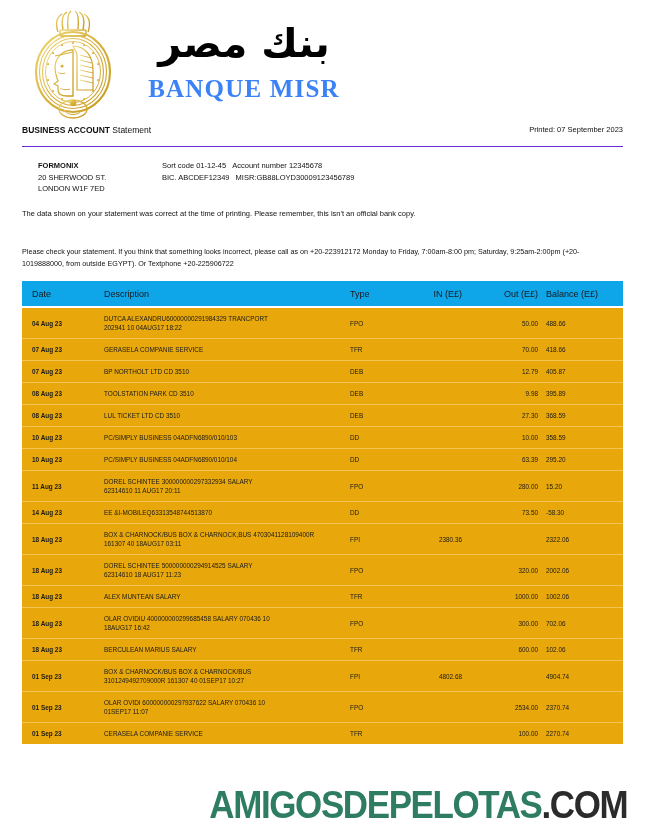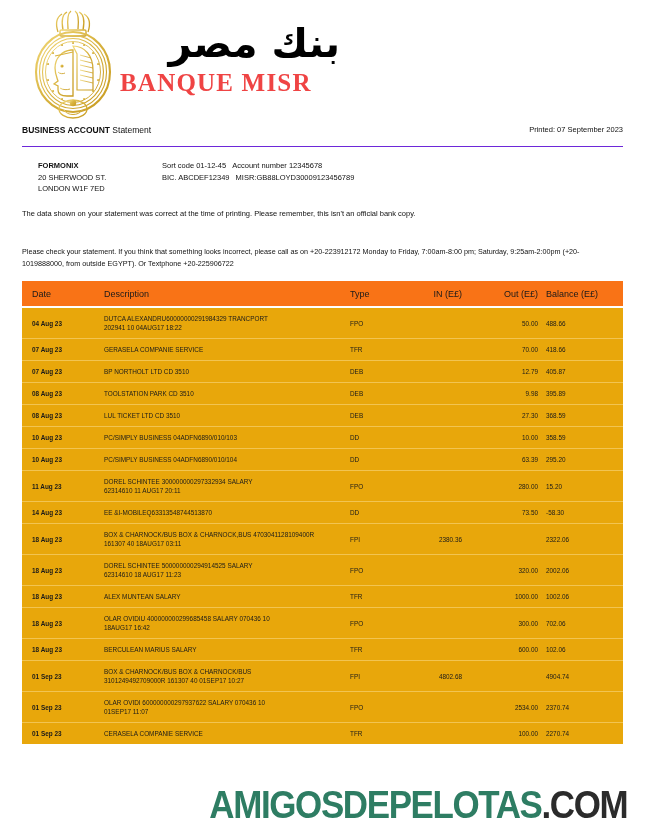--- a/index.html
+++ b/index.html
@@ -25,40 +25,41 @@
   }
   .logo-wrap {
     position: absolute;
     left: 27px;
     top: 10px;
     width: 92px;
     height: 112px;
   }
   .brand-block {
     position: absolute;
-    left: 120px;
+    left: 134px;
     top: 22px;
     width: 220px;
+    text-align: center;
   }
   .brand-arabic {
     font-family: "DejaVu Sans", sans-serif;
     font-size: 40px;
     font-weight: bold;
     line-height: 1.05;
     color: #000000;
     direction: rtl;
     letter-spacing: -1px;
   }
   .brand-latin {
     font-family: "Liberation Serif", serif;
     font-size: 25px;
     font-weight: bold;
     letter-spacing: 1.2px;
-    color: #ef4444;
-    margin-top: 5px;
+    color: #3b82f6;
+    margin-top: 11px;
   }
 
   
   .stmt-head {
     position: relative;
     margin: 0 22px;
     padding-bottom: 6px;
     border-bottom: 1px solid #6d28d9;
     height: 22px;
   }
@@ -115,21 +116,21 @@
   .table-wrap {
     margin: 12px 22px 0 22px;
     background: #E8A70B;
   }
   table.stmt {
     width: 100%;
     border-collapse: collapse;
     table-layout: fixed;
   }
   table.stmt thead th {
-    background: #f97316;
+    background: #0ea5e9;
     font-size: 9px;
     font-weight: normal;
     color: #1a1a1a;
     padding: 8px 0 7px 0;
     border-bottom: 2px solid #ffffff;
   }
   table.stmt tbody td {
     background: #E8A70B;
     font-size: 6.4px;
     color: #1a1a1a;

